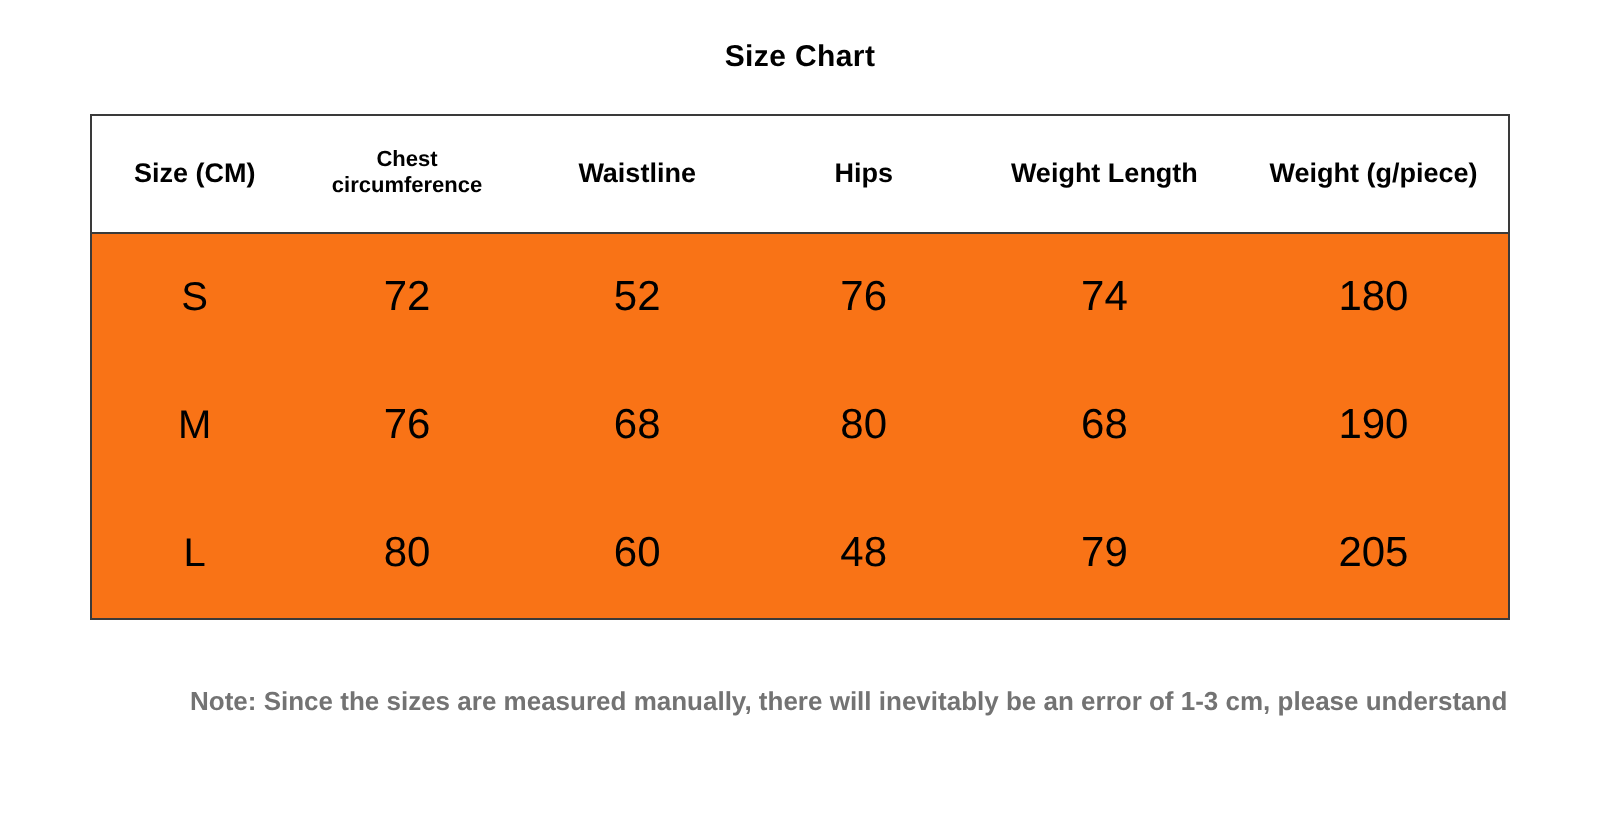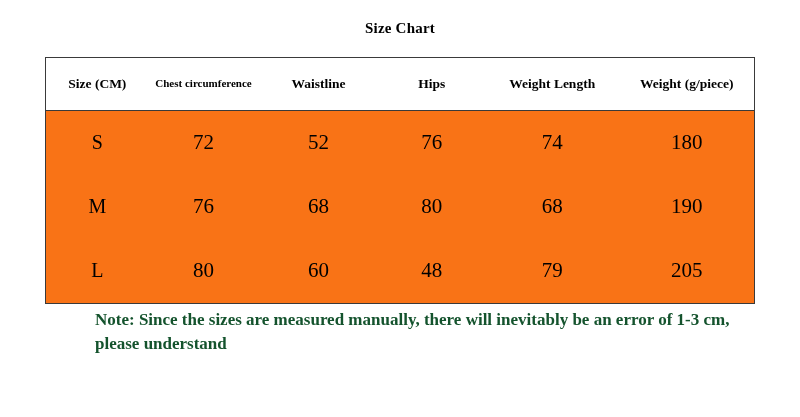--- a/index.html
+++ b/index.html
@@ -12,21 +12,20 @@
     background: #ffffff;
     font-family: "Liberation Sans", sans-serif;
     color: #111111;
     overflow: hidden;
   }
   .page {
     position: relative;
     width: 800px;
     height: 417px;
     box-sizing: border-box;
-    font-family: Liberation Serif, serif;
   }
   .chart-title {
     text-align: center;
     font-size: 15px;
     font-weight: bold;
     letter-spacing: 0.2px;
     padding-top: 20px;
     color: #000;
   }
   .table-wrap {
@@ -70,25 +69,25 @@
   table.size-table tbody td.size-cell {
     font-size: 20px;
   }
   col.c1 { width: 14.5%; }
   col.c2 { width: 15.5%; }
   col.c3 { width: 17%; }
   col.c4 { width: 15%; }
   col.c5 { width: 19%; }
   col.c6 { width: 19%; }
   .note {
-    margin: 4px 45px 0 95px;
-    font-size: 17px;
+    margin: 32px 45px 0 95px;
+    font-size: 13px;
     font-weight: bold;
     line-height: 1.45;
-    color: #14532d;
+    color: #737373;
   }
 </style>
 </head>
 <body>
 
 <div class="page">
 
   <div class="chart-title">Size Chart</div>
 
   <div class="table-wrap">

